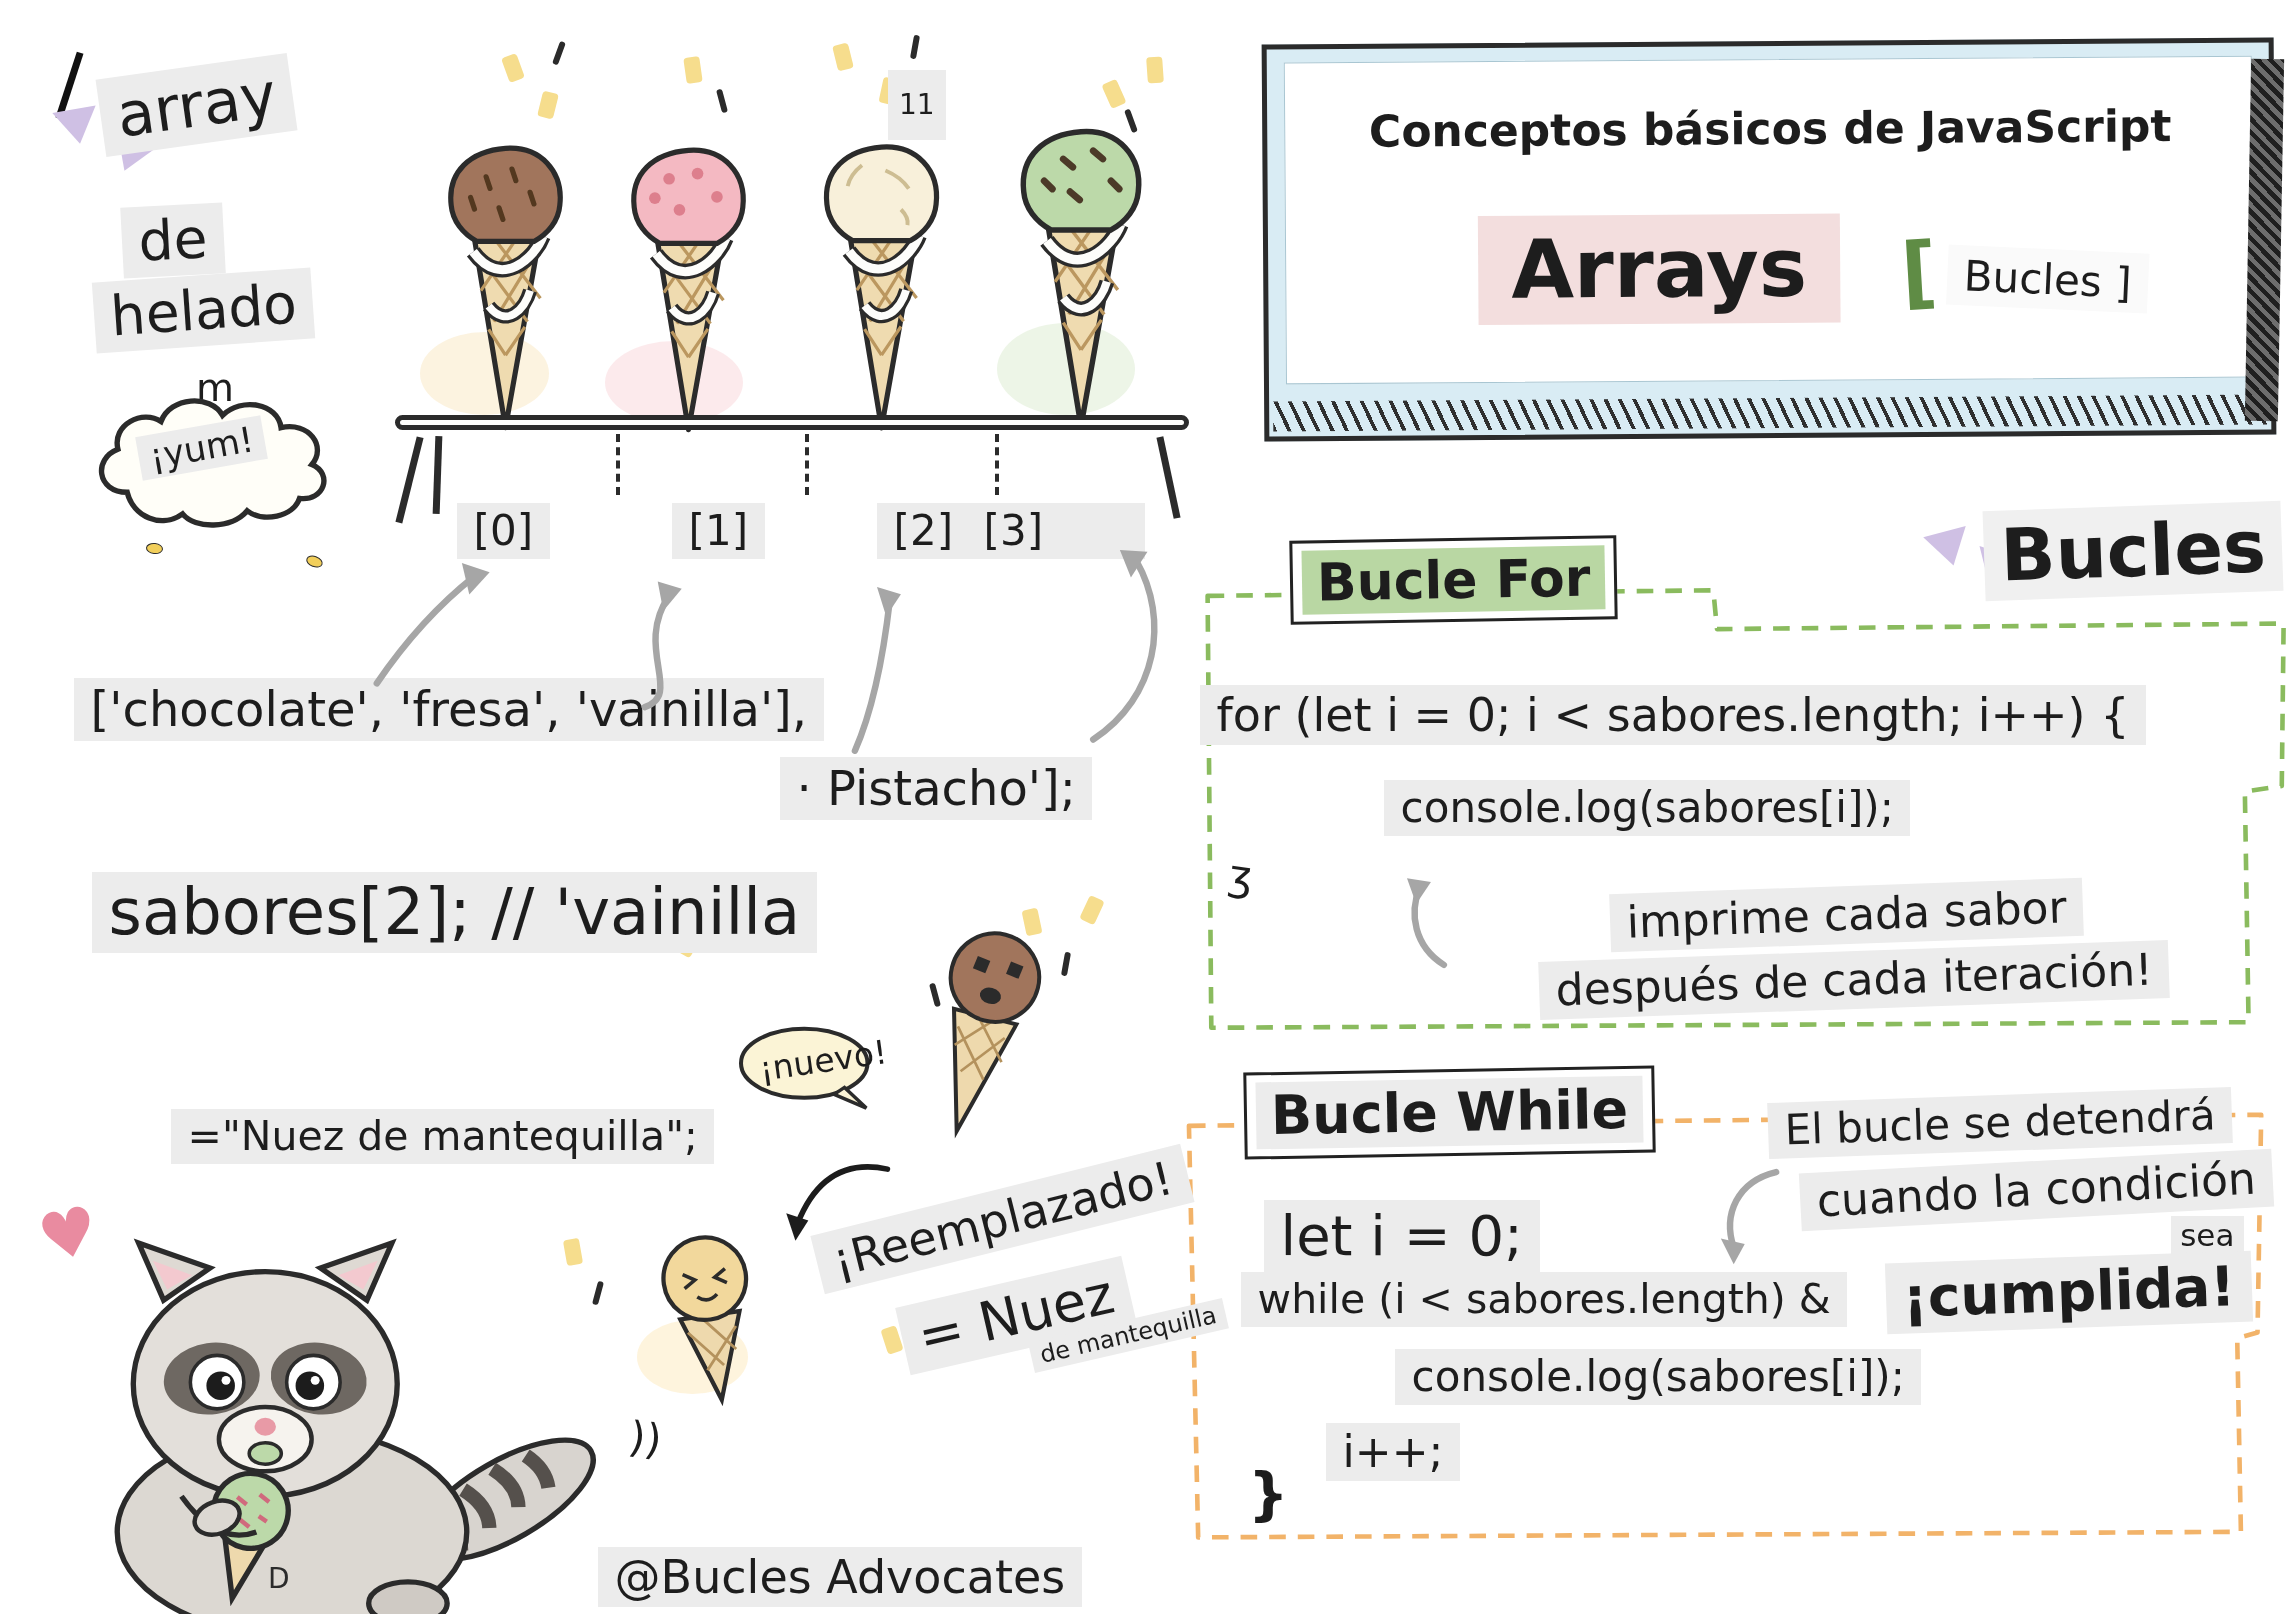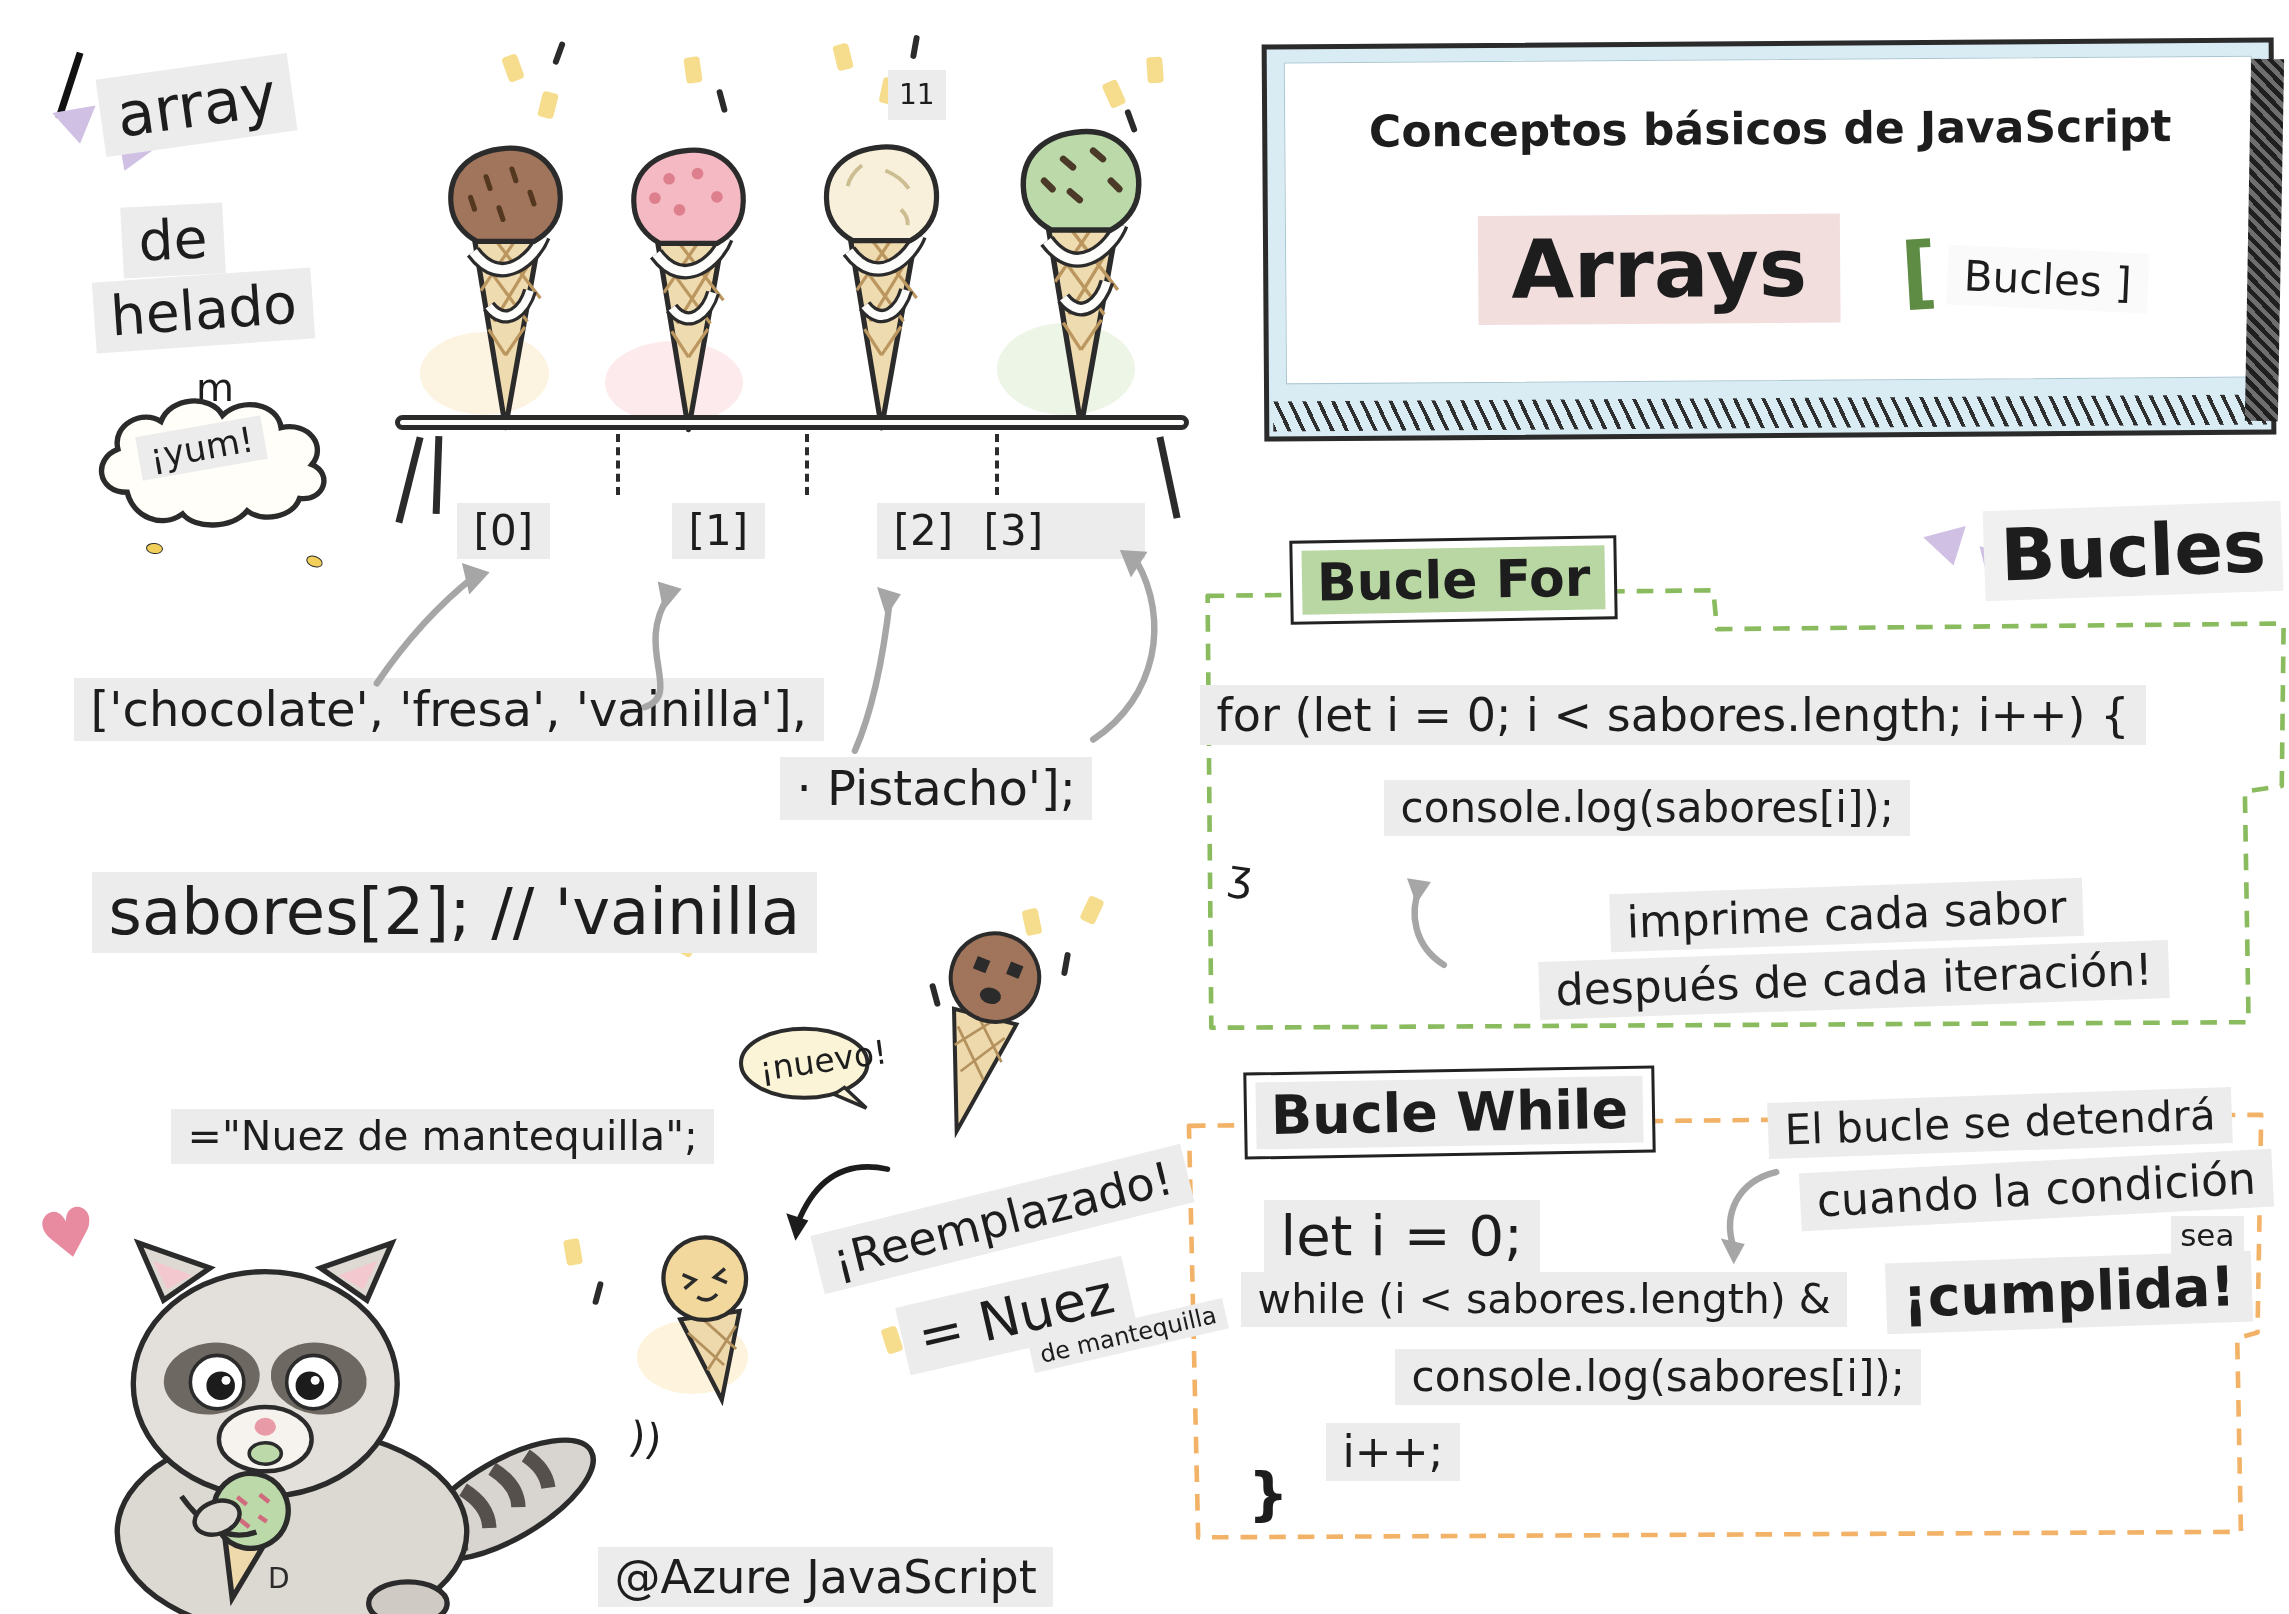--- a/index.html
+++ b/index.html
@@ -64,21 +64,21 @@
   <div class="abs tag" style="left:100px;top:66px;font-size:61px;transform:rotate(-8deg)">array</div>
   <div class="abs tag" style="left:122px;top:205px;font-size:55px;transform:rotate(-3deg)">de</div>
   <div class="abs tag" style="left:94px;top:275px;font-size:55px;transform:rotate(-4deg)">helado</div>
   <div class="abs" style="left:196px;top:365px;font-size:39px;">m</div>
 
   <svg class="abs" style="left:81px;top:383px" width="277" height="157" viewBox="0 0 180 100">
     <path d="M30 70 C10 70 8 48 24 42 C20 26 40 16 52 24 C58 8 84 6 92 20 C104 8 128 12 130 28 C148 24 160 40 150 52 C164 58 158 76 142 74 C138 86 118 90 108 82 C98 94 74 94 66 84 C52 94 34 86 30 70 Z" fill="#fffef8" stroke="#2b2b2b" stroke-width="3.5"></path>
   </svg>
   <div class="abs tag" style="left:138px;top:426px;font-size:35px;transform:rotate(-10deg);padding:1.8px 11px">¡yum!</div>
 
-  <div class="abs tag" style="left:888px;top:70px;font-size:28px;padding:9px 11px">11</div>
+  <div class="abs tag" style="left:888px;top:70px;font-size:28px;padding:19px 11px">11</div>
 
   <svg class="abs" style="left:434px;top:138px" width="143" height="300" viewBox="0 0 110 232">
     <path d="M31 78 L55 224 L81 78 Z" fill="#efdbb0" stroke="#2b2b2b" stroke-width="4" stroke-linejoin="round"></path>
     <path d="M38 96 L72 142 M48 80 L82 124 M74 96 L46 142 M62 80 L36 118 M55 168 L70 146 M55 168 L42 148" stroke="#bb975f" stroke-width="2.5"></path>
     <path d="M30 88 C52 118 78 92 84 76" stroke="#2b2b2b" stroke-width="12" fill="none"></path>
     <path d="M30 88 C52 118 78 92 84 76" stroke="#fdfdfb" stroke-width="7" fill="none"></path>
     <path d="M42 130 C56 148 70 132 74 118" stroke="#2b2b2b" stroke-width="11" fill="none"></path>
     <path d="M42 130 C56 148 70 132 74 118" stroke="#fdfdfb" stroke-width="6" fill="none"></path>
     <path d="M55 8 C82 6 100 26 97 52 C96 64 88 74 77 80 L33 80 C22 74 14 64 13 52 C10 26 28 10 55 8 Z" fill="#a1755c" stroke="#2b2b2b" stroke-width="4"></path>
     <path d="M40 30 l3 9 M60 24 l3 9 M74 42 l3 9 M50 54 l3 9 M28 46 l3 9" stroke="#53381f" stroke-width="4" stroke-linecap="round"></path>
@@ -266,16 +266,16 @@
       <path d="M30 31 l8 5 l-8 5 M60 31 l-8 5 l8 5" stroke="#2b2b2b" stroke-width="2.5" fill="none"></path>
       <path d="M38 48 q7 6 14 0" stroke="#2b2b2b" stroke-width="2.5" fill="none"></path>
     </g>
   </svg>
 
   <div class="abs tag" style="left:812px;top:1189px;font-size:46px;transform:rotate(-14deg)">¡Reemplazado!</div>
   <div class="abs tag" style="left:900px;top:1281px;font-size:54px;transform:rotate(-13deg)">= Nuez</div>
   <div class="abs tag" style="left:1029px;top:1320px;font-size:24px;transform:rotate(-13deg);padding:1.8px 9.2px">de mantequilla</div>
   <div class="abs" style="left:629px;top:1414px;font-size:42px;transform:rotate(8deg)">))</div>
 
-  <div class="abs tag" style="left:598px;top:1547px;font-size:46px">@Azure JavaScript</div>
+  <div class="abs tag" style="left:598px;top:1547px;font-size:46px">@Bucles Advocates</div>
 
 </div>
 
 
 </body></html>

